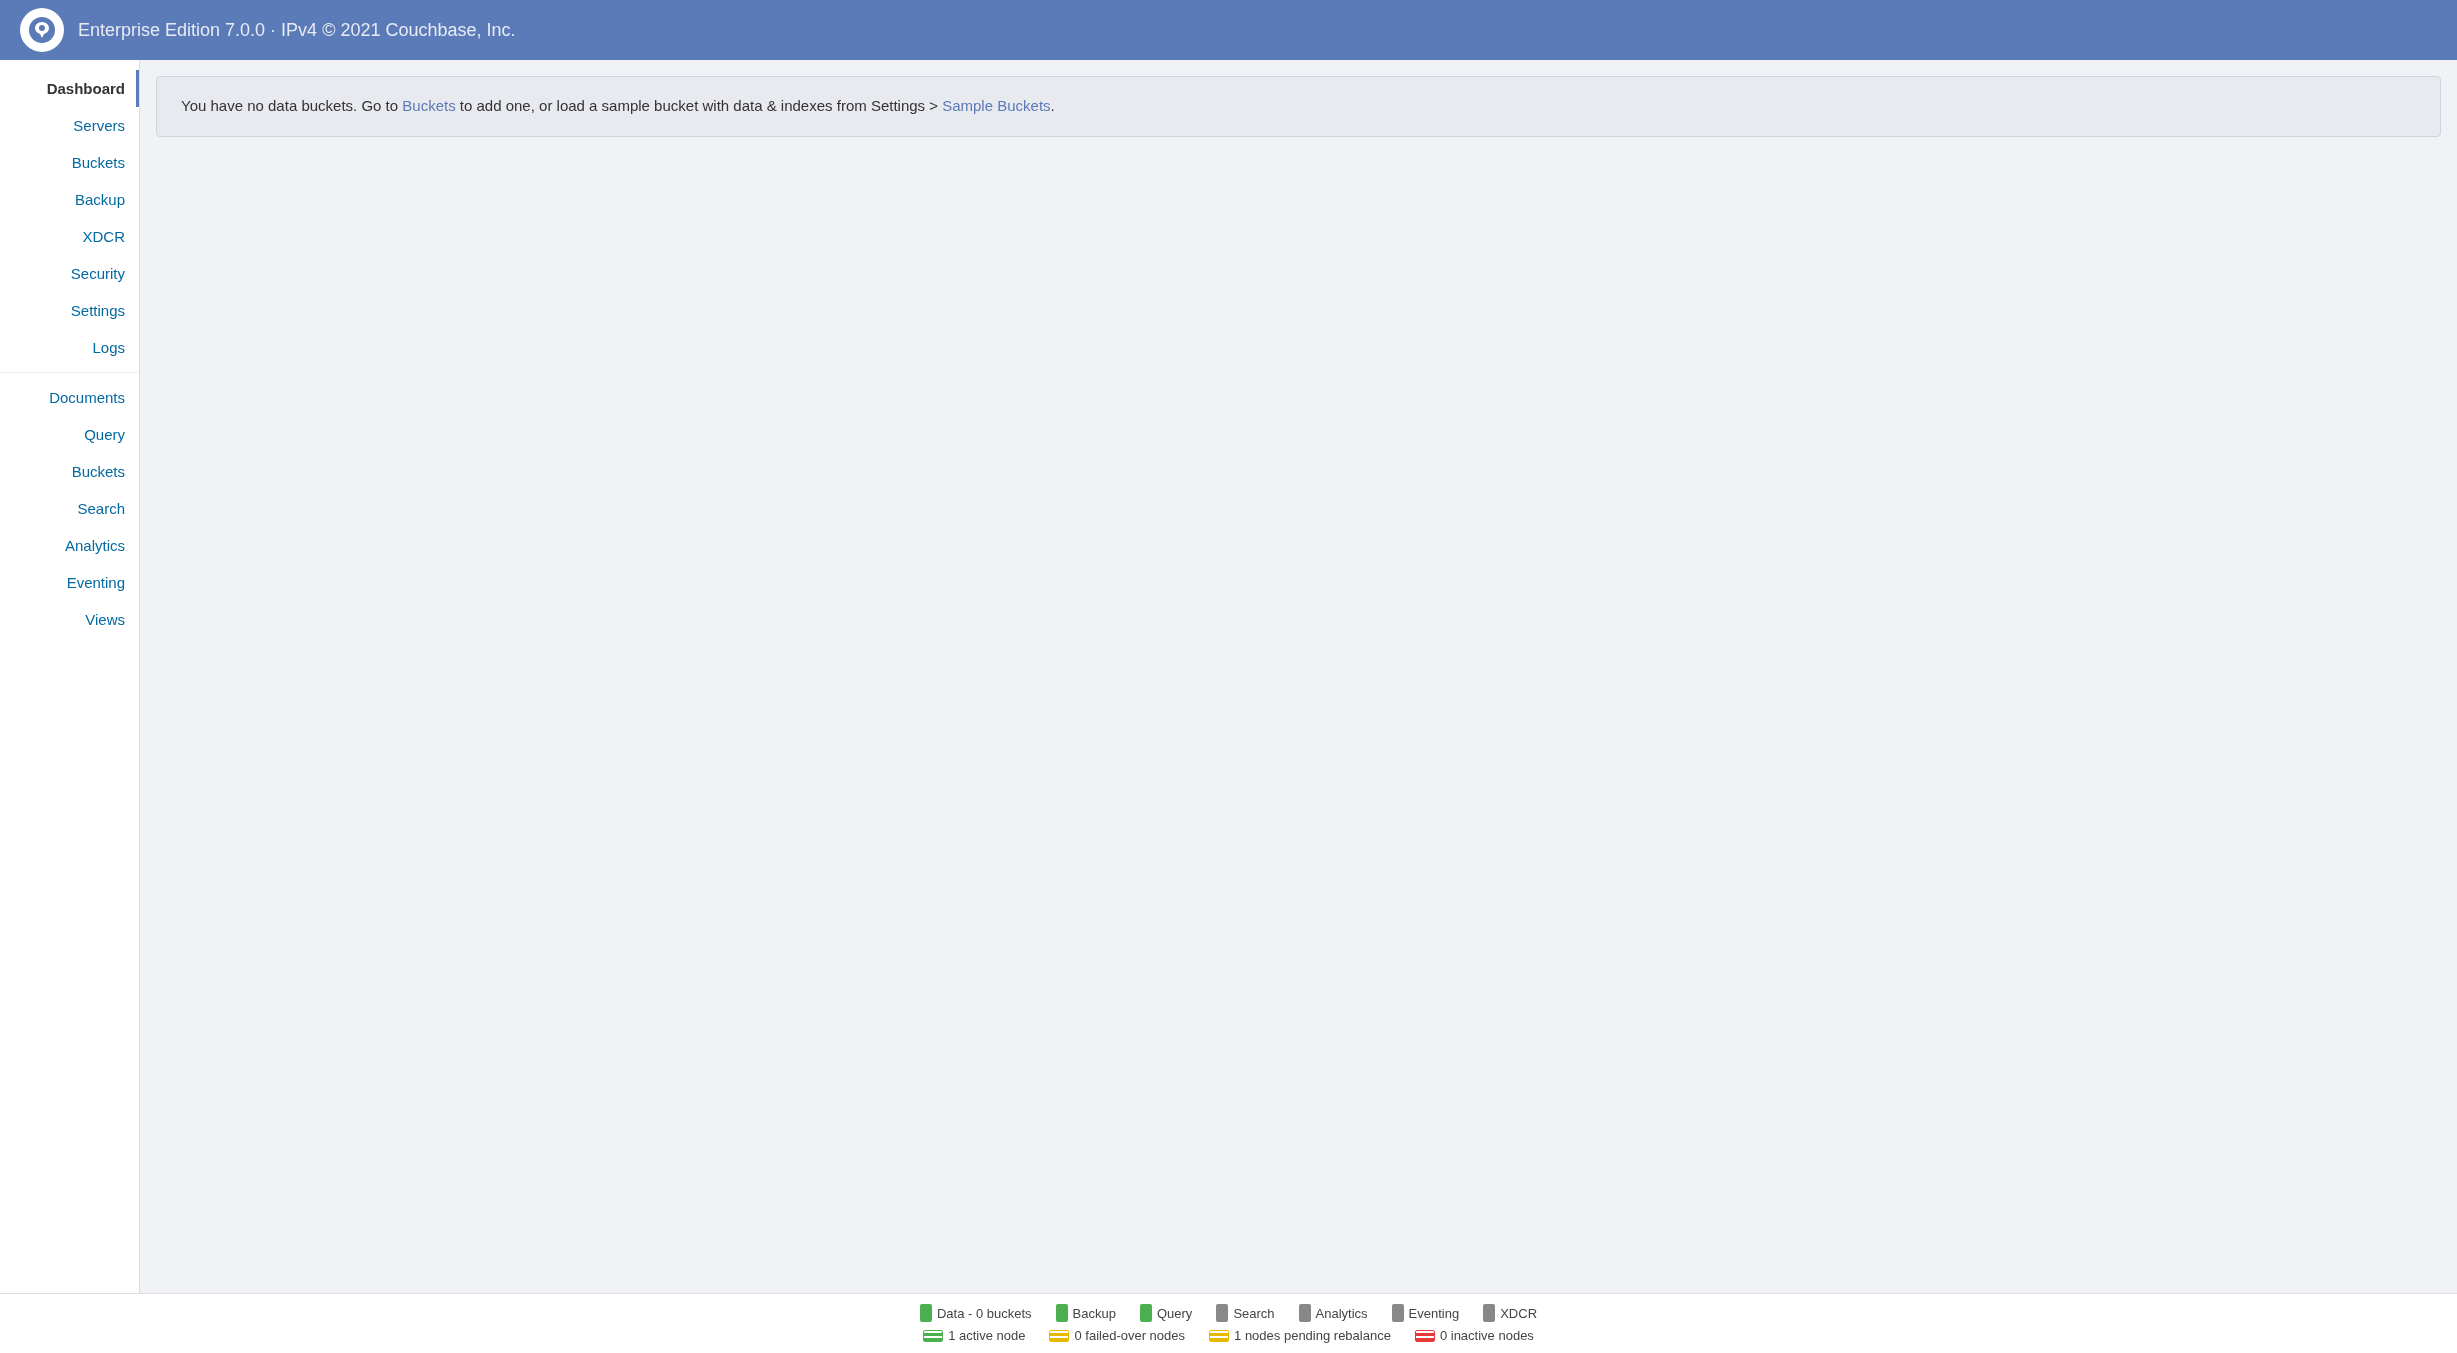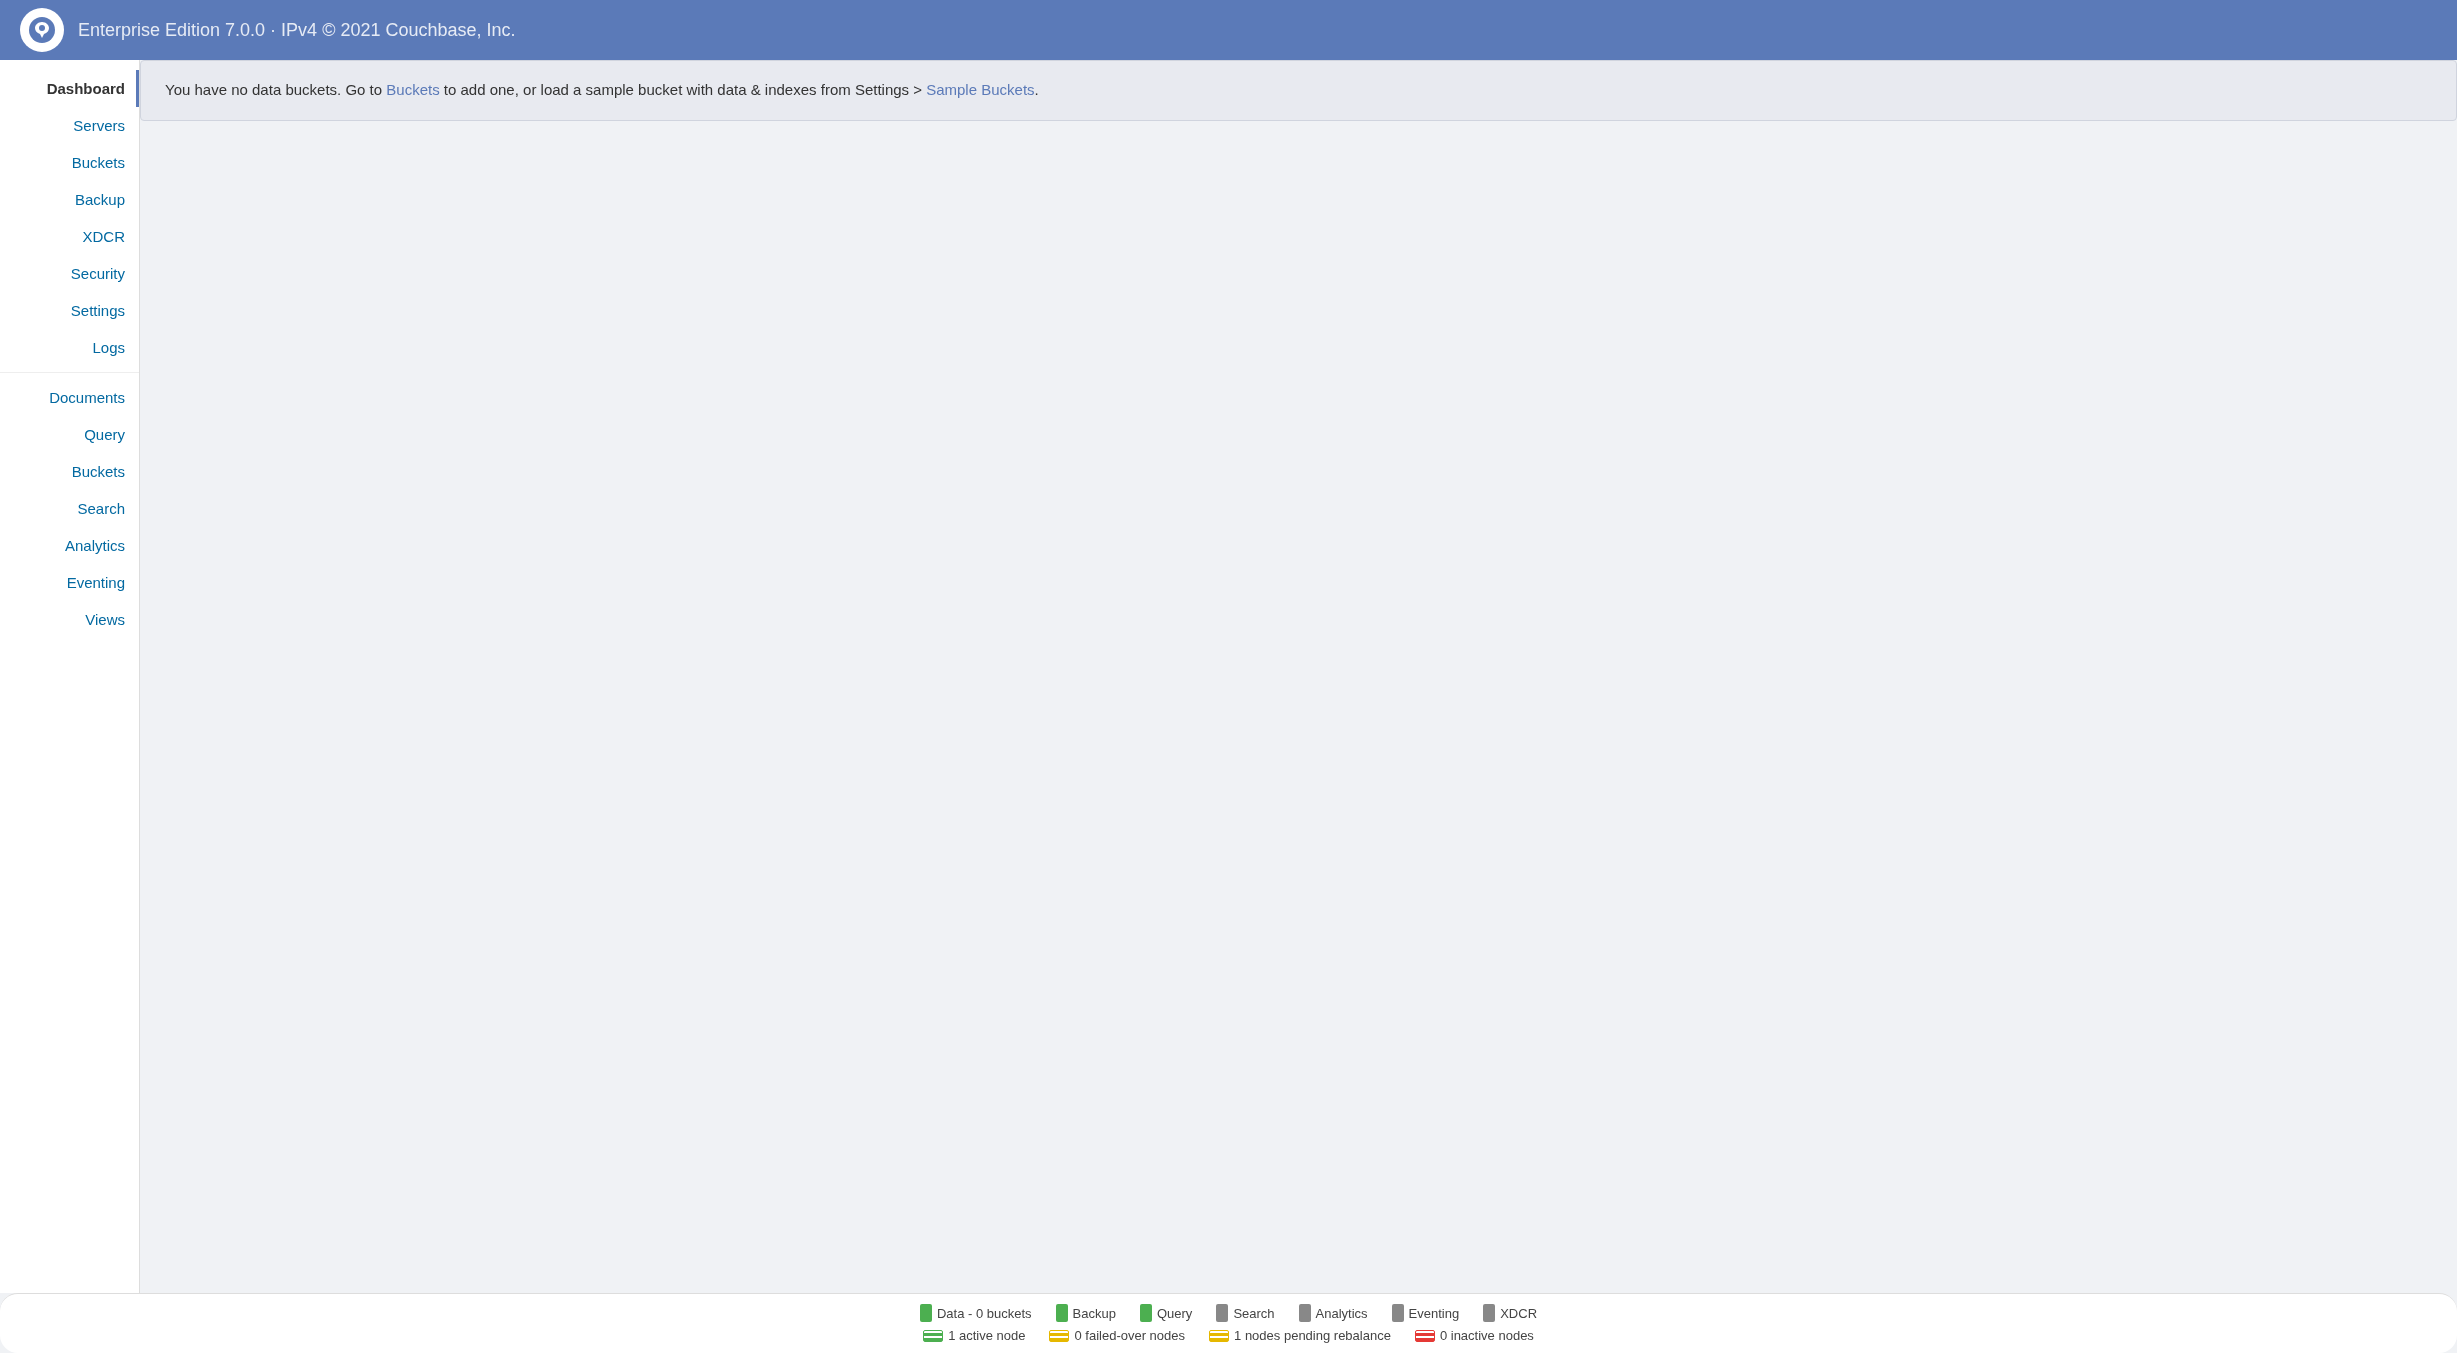--- a/index.html
+++ b/index.html
@@ -80,20 +80,21 @@
     .sidebar-divider {
       border: none;
       border-top: 1px solid #eee;
       margin: 6px 0;
     }
 
     
     #content {
       flex: 1;
       overflow-y: auto;
+      padding: 16px;
       background: #f0f2f5;
     }
 
     
     #notice-banner {
       background: #e8eaf0;
       border: 1px solid #d0d4de;
       border-radius: 4px;
       padding: 18px 24px;
       font-size: 15px;
@@ -108,21 +109,20 @@
     
     #footer {
       background: white;
       border-top: 1px solid #ddd;
       padding: 10px 20px;
       flex-shrink: 0;
       display: flex;
       flex-direction: column;
       align-items: center;
       gap: 6px;
-      border-radius: 18px;
     }
     .footer-row {
       display: flex;
       align-items: center;
       gap: 24px;
       flex-wrap: wrap;
       justify-content: center;
     }
     .footer-item {
       display: flex;

